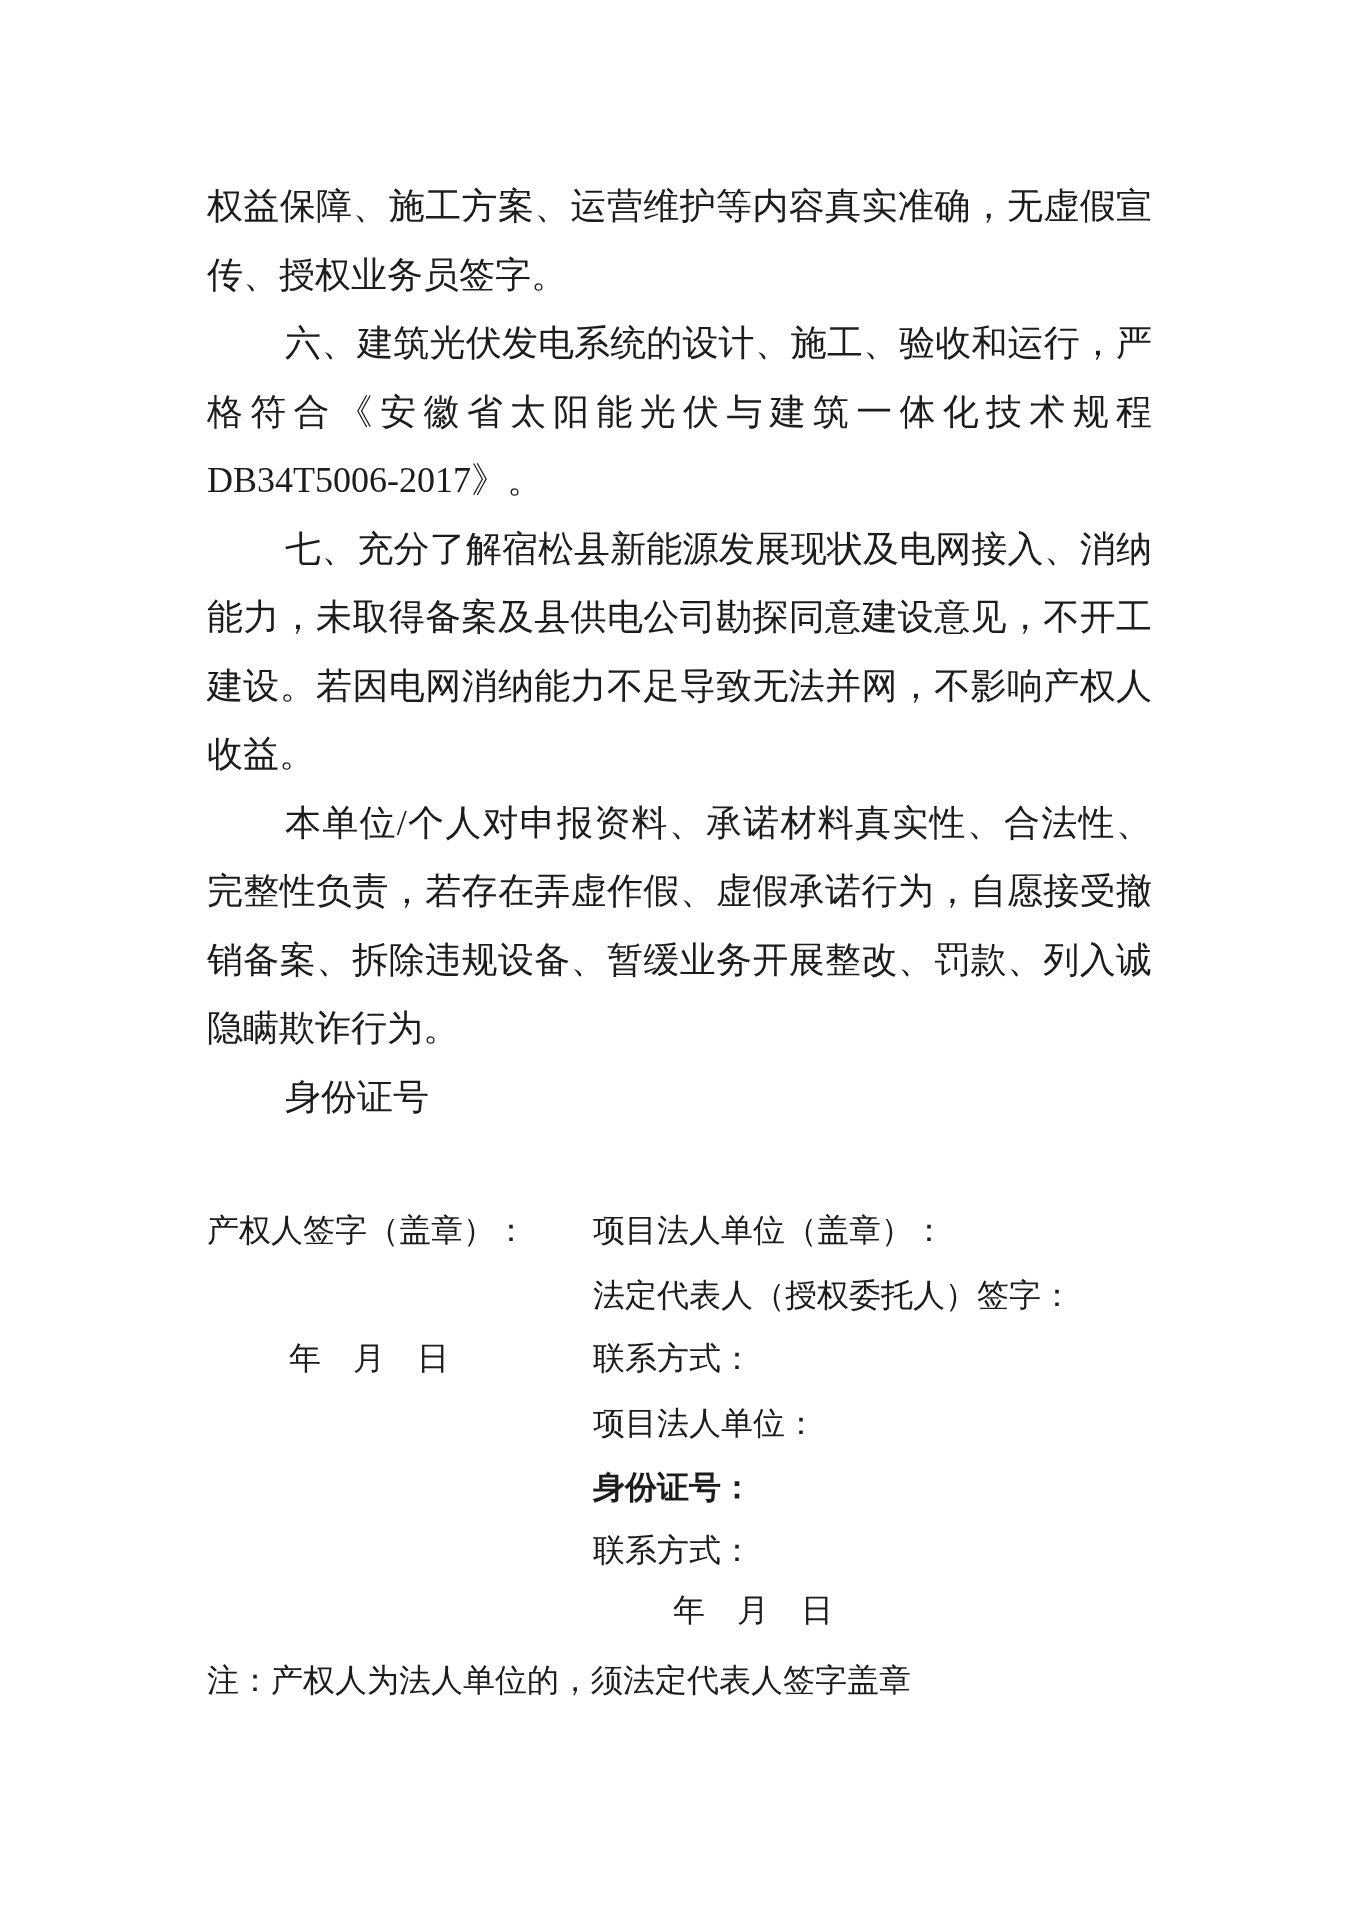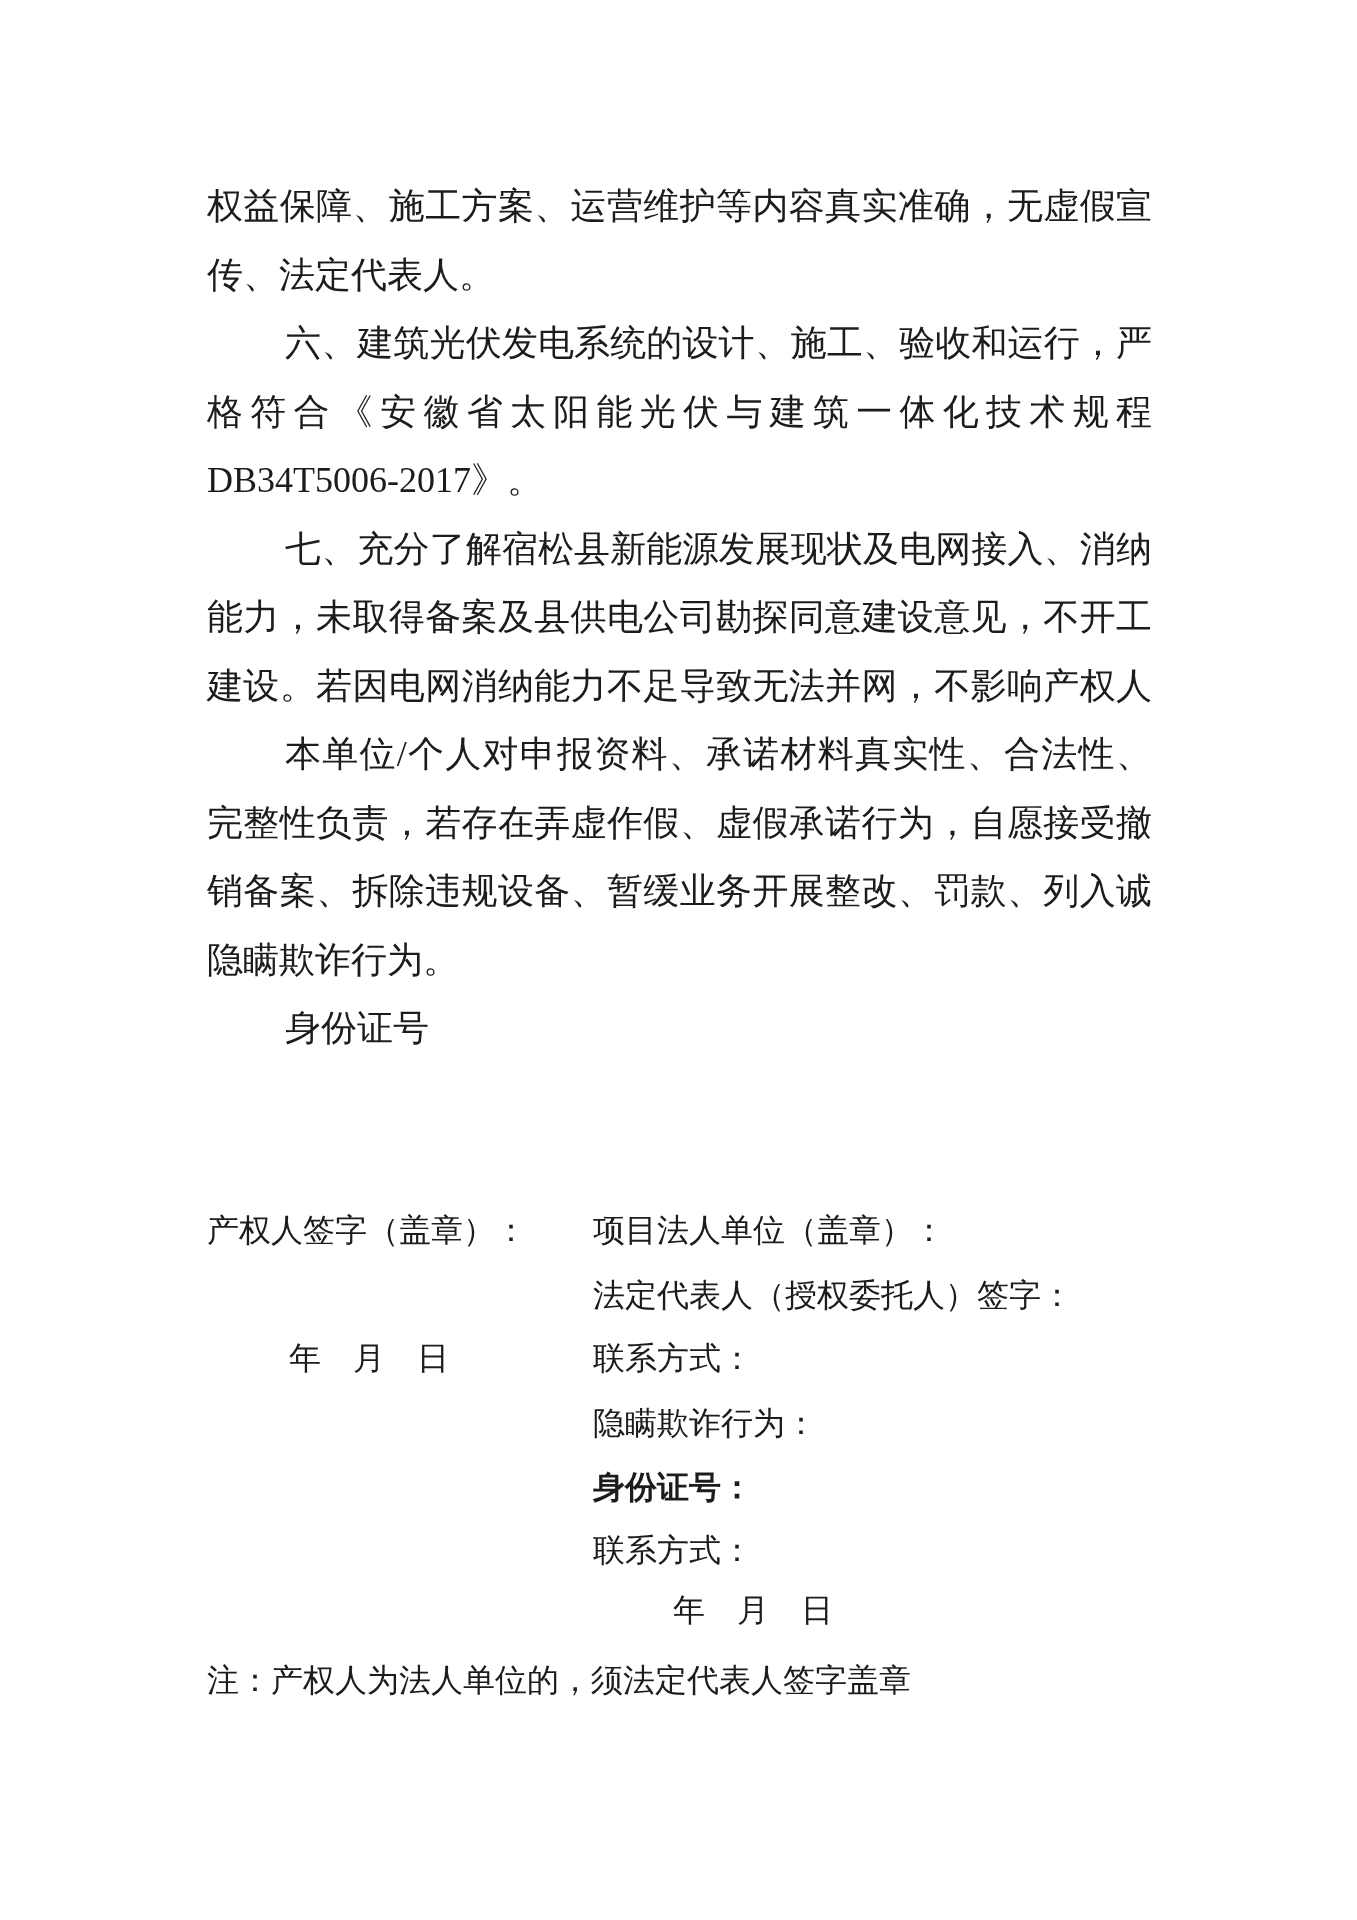--- a/index.html
+++ b/index.html
@@ -90,21 +90,21 @@
         <span>真</span>
         <span>实</span>
         <span>准</span>
         <span>确</span>
         <span>，</span>
         <span>无</span>
         <span>虚</span>
         <span>假</span>
         <span>宣</span>
       </div>
-    <div class="bline">传、法定代表人。</div>
+    <div class="bline">传、授权业务员签字。</div>
     <div class="bline indent fill">
         <span>六</span>
         <span>、</span>
         <span>建</span>
         <span>筑</span>
         <span>光</span>
         <span>伏</span>
         <span>发</span>
         <span>电</span>
         <span>系</span>
@@ -224,20 +224,21 @@
         <span>并</span>
         <span>网</span>
         <span>，</span>
         <span>不</span>
         <span>影</span>
         <span>响</span>
         <span>产</span>
         <span>权</span>
         <span>人</span>
       </div>
+    <div class="bline">收益。</div>
     <div class="bline indent fill">
         <span>本</span>
         <span>单</span>
         <span>位</span>
         <span>/</span>
         <span>个</span>
         <span>人</span>
         <span>对</span>
         <span>申</span>
         <span>报</span>
@@ -315,19 +316,19 @@
       </div>
     <div class="bline">隐瞒欺诈行为。</div>
     <div class="bline indent">身份证号</div>
   </div>
 
   <div class="sig sig-owner">产权人签字（盖章）：</div>
   <div class="sig sig-legal">法定代表人（授权委托人）签字：</div>
   <div class="sig sig-unit">项目法人单位（盖章）：</div>
   <div class="sig sig-owner-date">年　月　日</div>
   <div class="sig sig-contact1">联系方式：</div>
-  <div class="sig sig-agent">隐瞒欺诈行为：</div>
+  <div class="sig sig-agent">项目法人单位：</div>
   <div class="sig sig-id">身份证号：</div>
   <div class="sig sig-contact2">联系方式：</div>
   <div class="sig sig-unit-date">年　月　日</div>
   <div class="sig sig-note">注：产权人为法人单位的，须法定代表人签字盖章</div>
 
 </div>
 
 </body></html>

